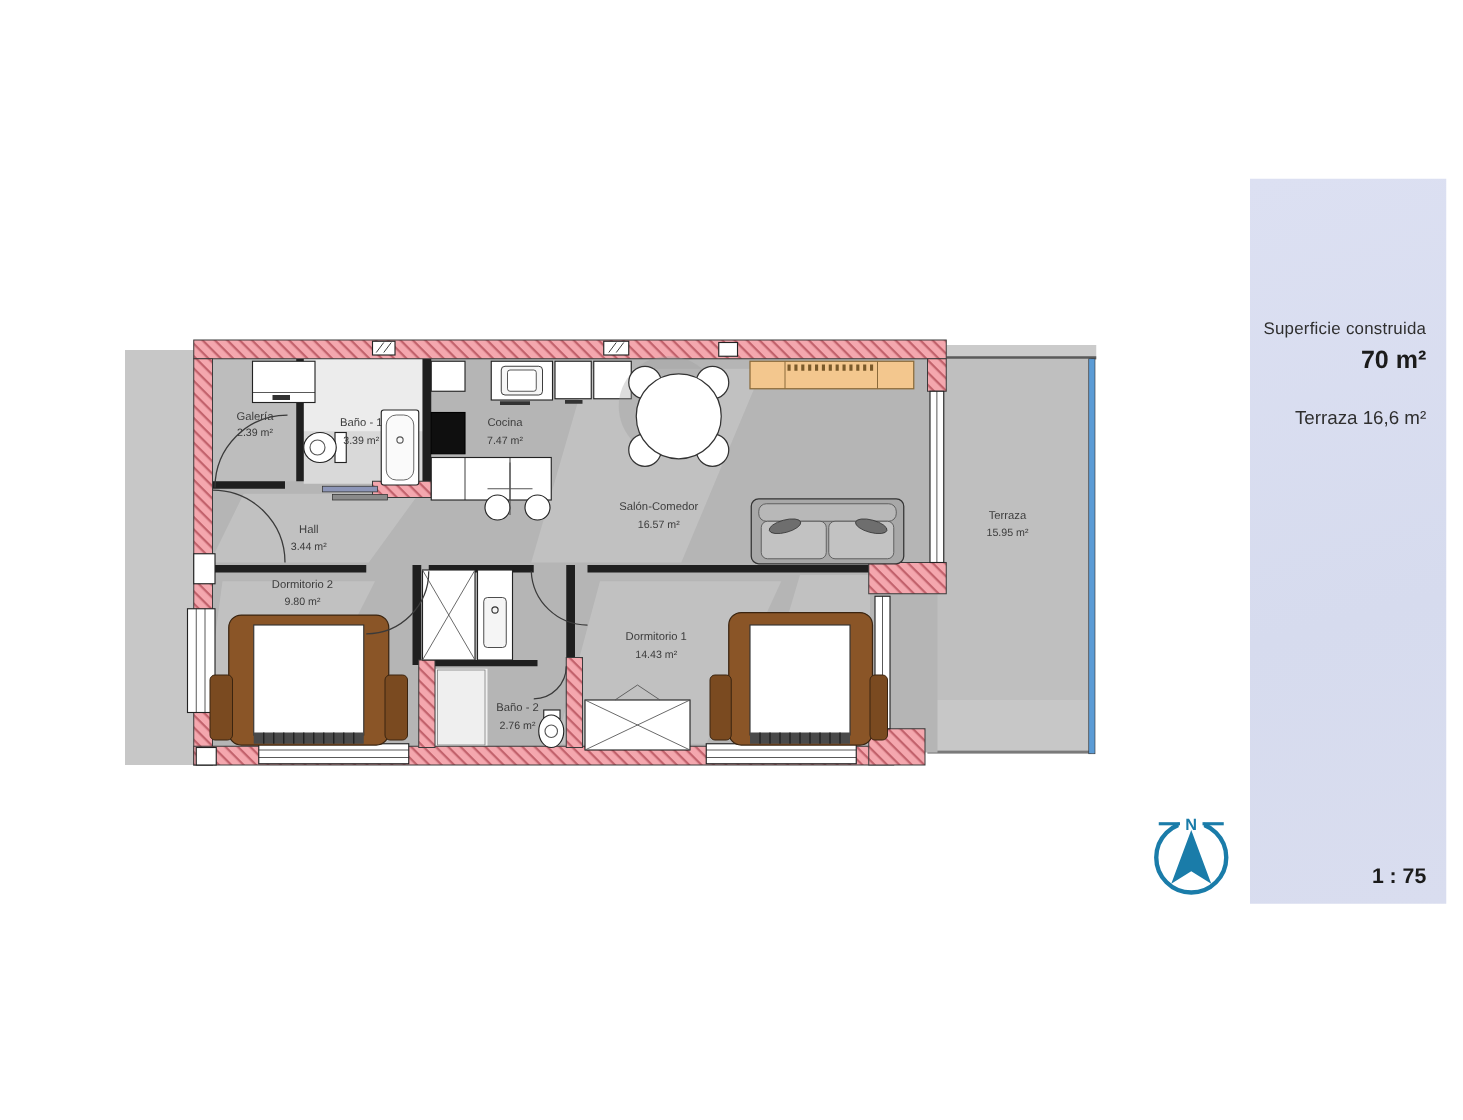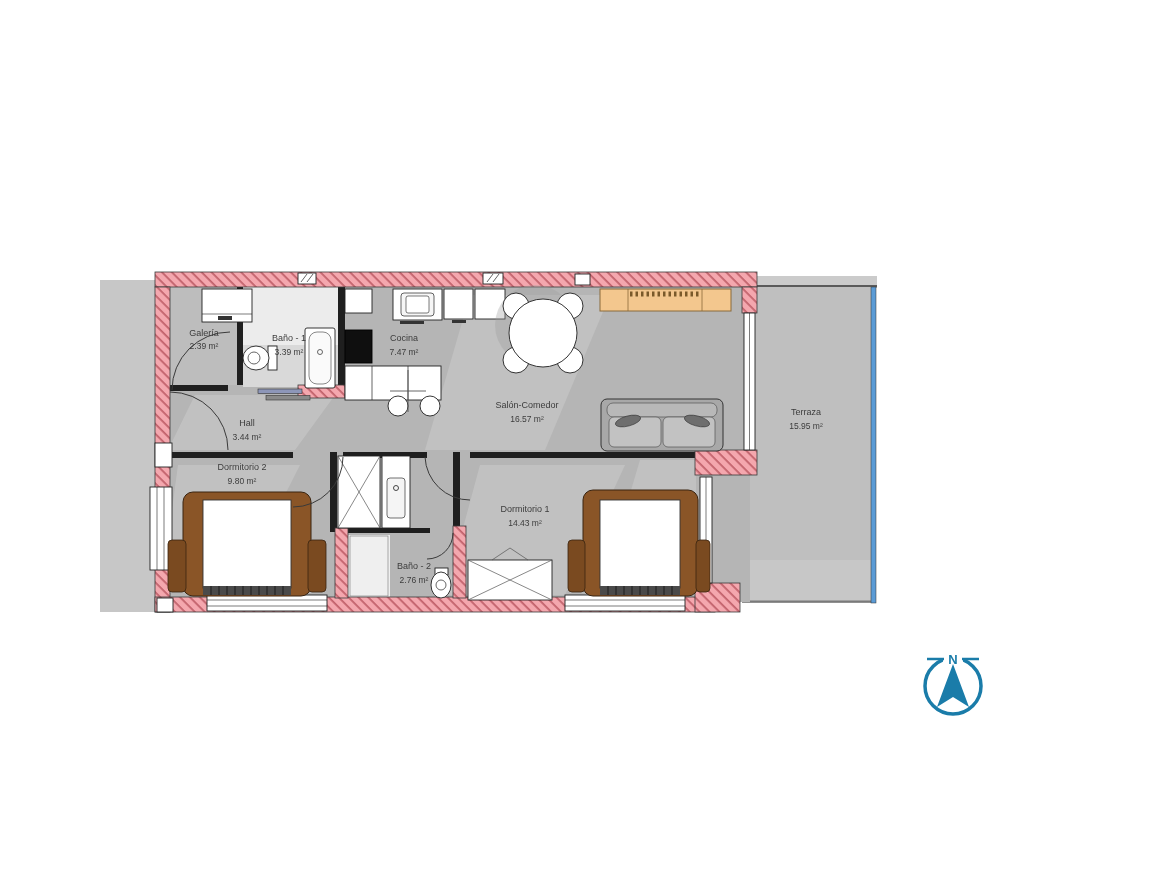--- a/index.html
+++ b/index.html
@@ -267,14 +267,22 @@
     <g>
       <circle cx="953" cy="686" r="28" fill="none" stroke="#1a7ca9" stroke-width="3.5"></circle>
       <rect x="943" y="650" width="20" height="15" fill="#ffffff"></rect>
       <line x1="927" y1="659" x2="944" y2="659" stroke="#1a7ca9" stroke-width="2.5"></line>
       <line x1="962" y1="659" x2="979" y2="659" stroke="#1a7ca9" stroke-width="2.5"></line>
       <text x="953" y="664" font-size="13" font-weight="bold" fill="#1a7ca9" text-anchor="middle">N</text>
       <path d="M953,664 L969,707 L953,697 L937,707 Z" fill="#1a7ca9"></path>
     </g>
   </svg>
 
+  <div class="panel">
+    <div class="panel-text">
+      <div class="surface-label">Superficie construida</div>
+      <div class="surface-value">70 m²</div>
+      <div class="terrace-value">Terraza 16,6 m²</div>
+    </div>
+    <div class="scale">1 : 75</div>
+  </div>
 
 </div>
 
 </body></html>

